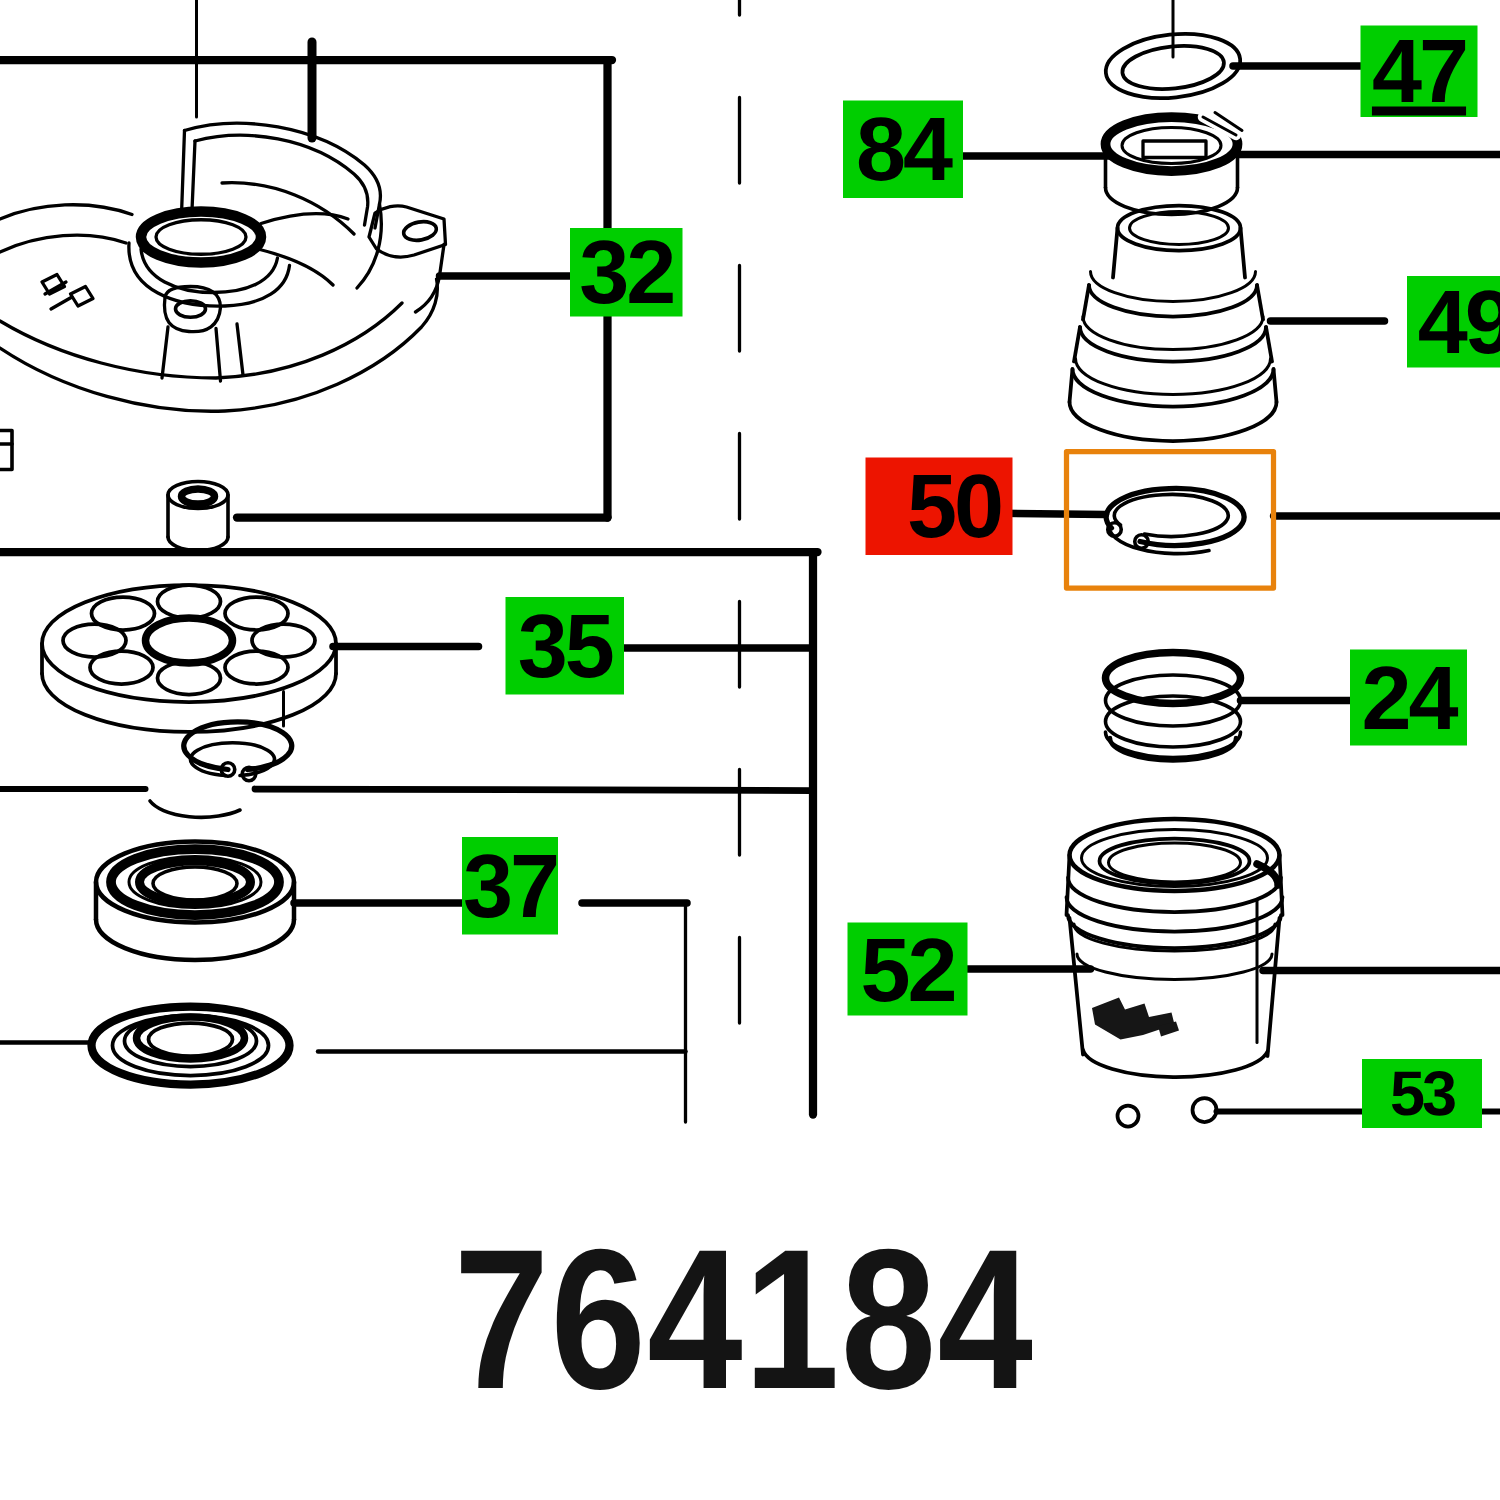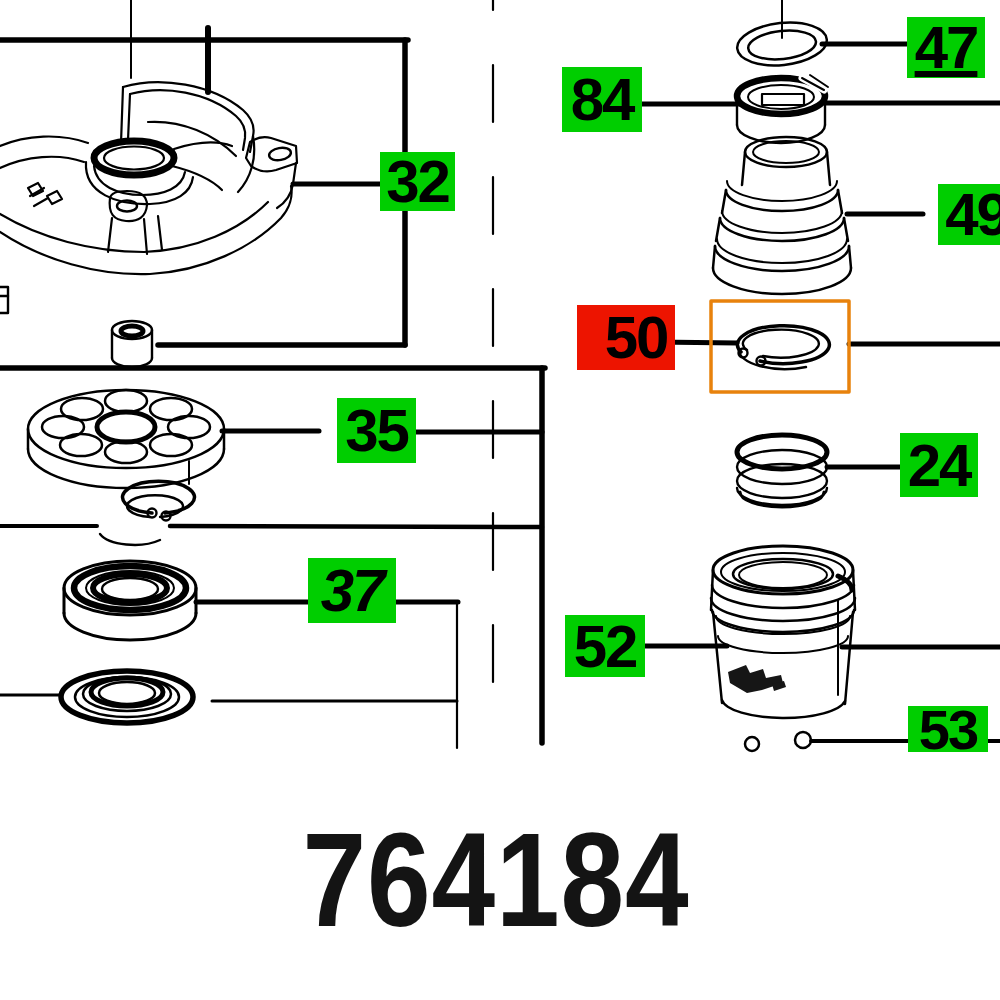--- a/index.html
+++ b/index.html
@@ -5,28 +5,28 @@
   html,body{margin:0;padding:0;background:#ffffff;}
   #stage{position:relative;width:1000px;height:1000px;background:#ffffff;overflow:hidden;
          font-family:"Liberation Sans",sans-serif;}
   #lineart{position:absolute;left:0;top:0;}
   .callout{position:absolute;display:flex;align-items:center;justify-content:center;
            font-weight:bold;color:#000;font-size:60px;letter-spacing:-2px;z-index:3;}
   .callout.green{background:#00CE00;}
   .callout.red{background:#ED1400;}
   #callout-32{left:380px;top:152px;width:75px;height:59px;}
   #callout-35{left:319px;top:398px;width:79px;height:65px;margin-left:18px;}
-  #callout-37{left:308px;top:558px;width:88px;height:65px;font-style:italic;}
+  #callout-37{left:308px;top:558px;width:64px;height:65px;}
   #callout-47{left:907px;top:17px;width:78px;height:61px;text-decoration:underline;}
   #callout-48{left:562px;top:67px;width:80px;height:65px;}
   #callout-49{left:923px;top:184px;width:77px;height:61px;margin-left:15px;}
   #callout-50{left:577px;top:305px;width:78px;height:65px;padding-left:20px;}
   #callout-51{left:900px;top:433px;width:78px;height:64px;}
   #callout-52{left:565px;top:615px;width:80px;height:62px;text-align:center;}
-  #callout-53{left:908px;top:706px;width:80px;height:46px;font-size:56px;}
+  #callout-53{left:908px;top:706px;width:80px;height:46px;font-size:42px;}
   #drawing-number{position:absolute;left:246px;top:814px;width:500px;text-align:center;
            font-weight:bold;font-size:133px;line-height:133px;color:#141414;
            transform:scaleX(.86);transform-origin:center;letter-spacing:1px;z-index:3;}
 </style>
 </head>
 <body>
 
 <div id="stage">
 
 <svg id="lineart" width="1000" height="1000" viewBox="0 0 1000 1000" fill="none" stroke="#000" stroke-linecap="round" stroke-linejoin="round">

